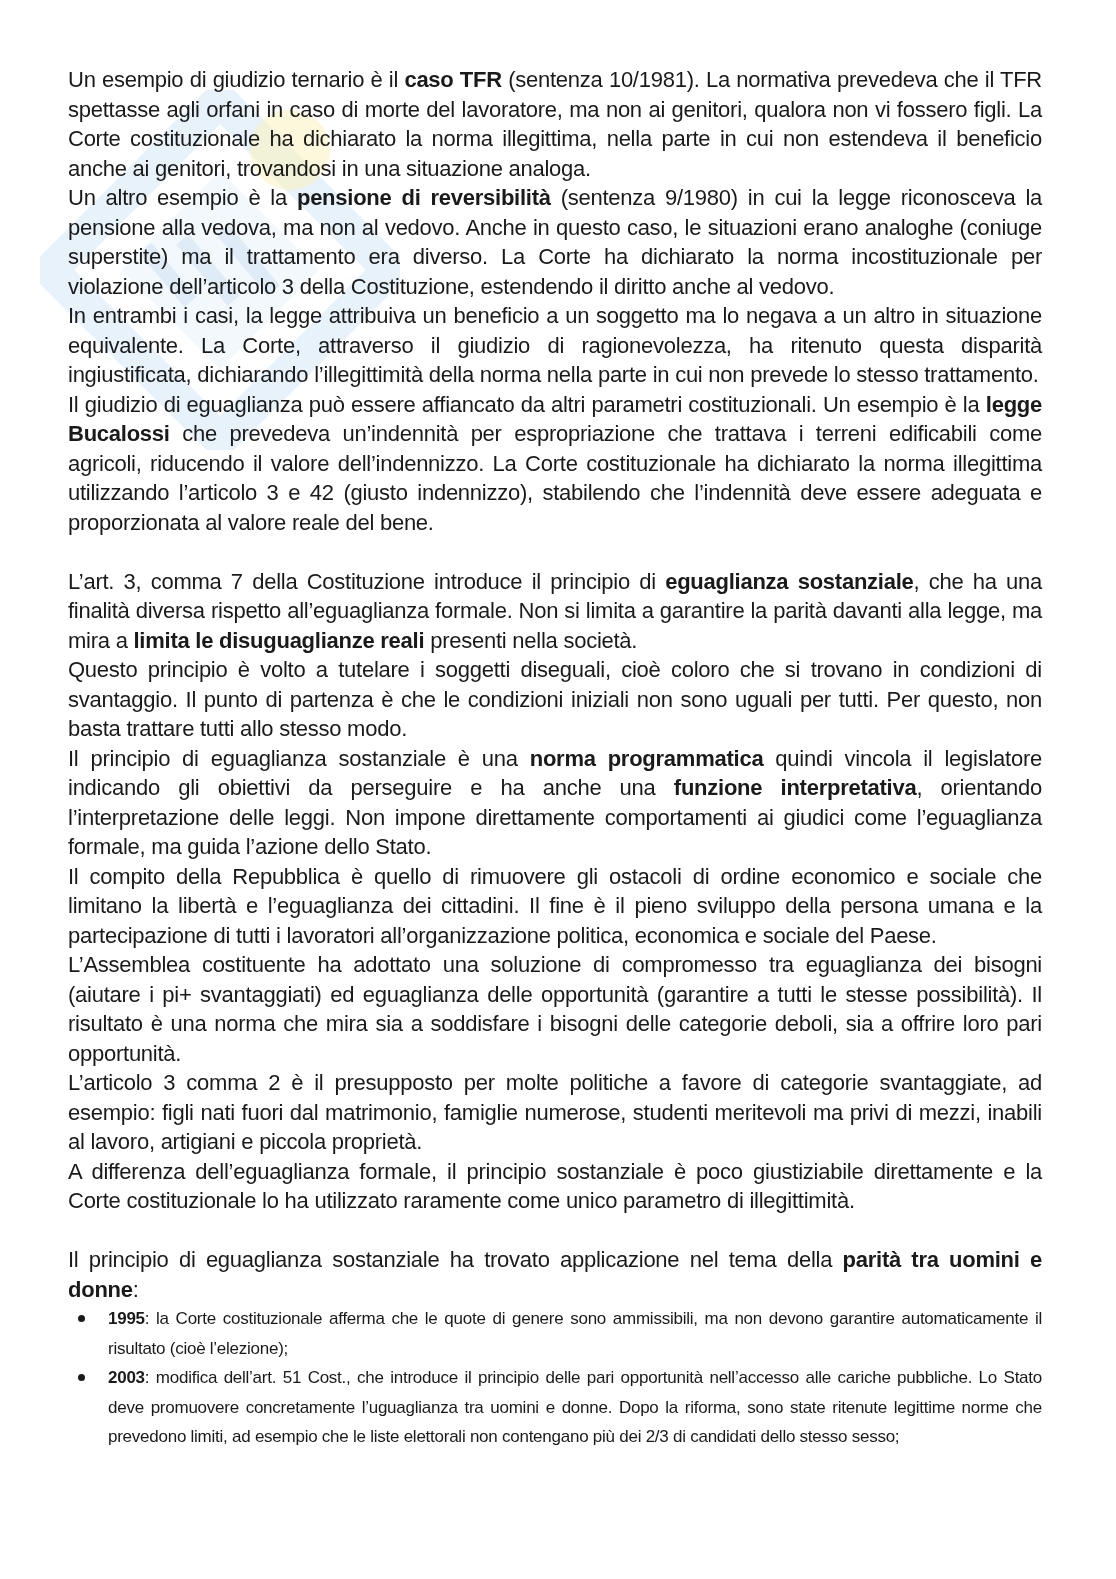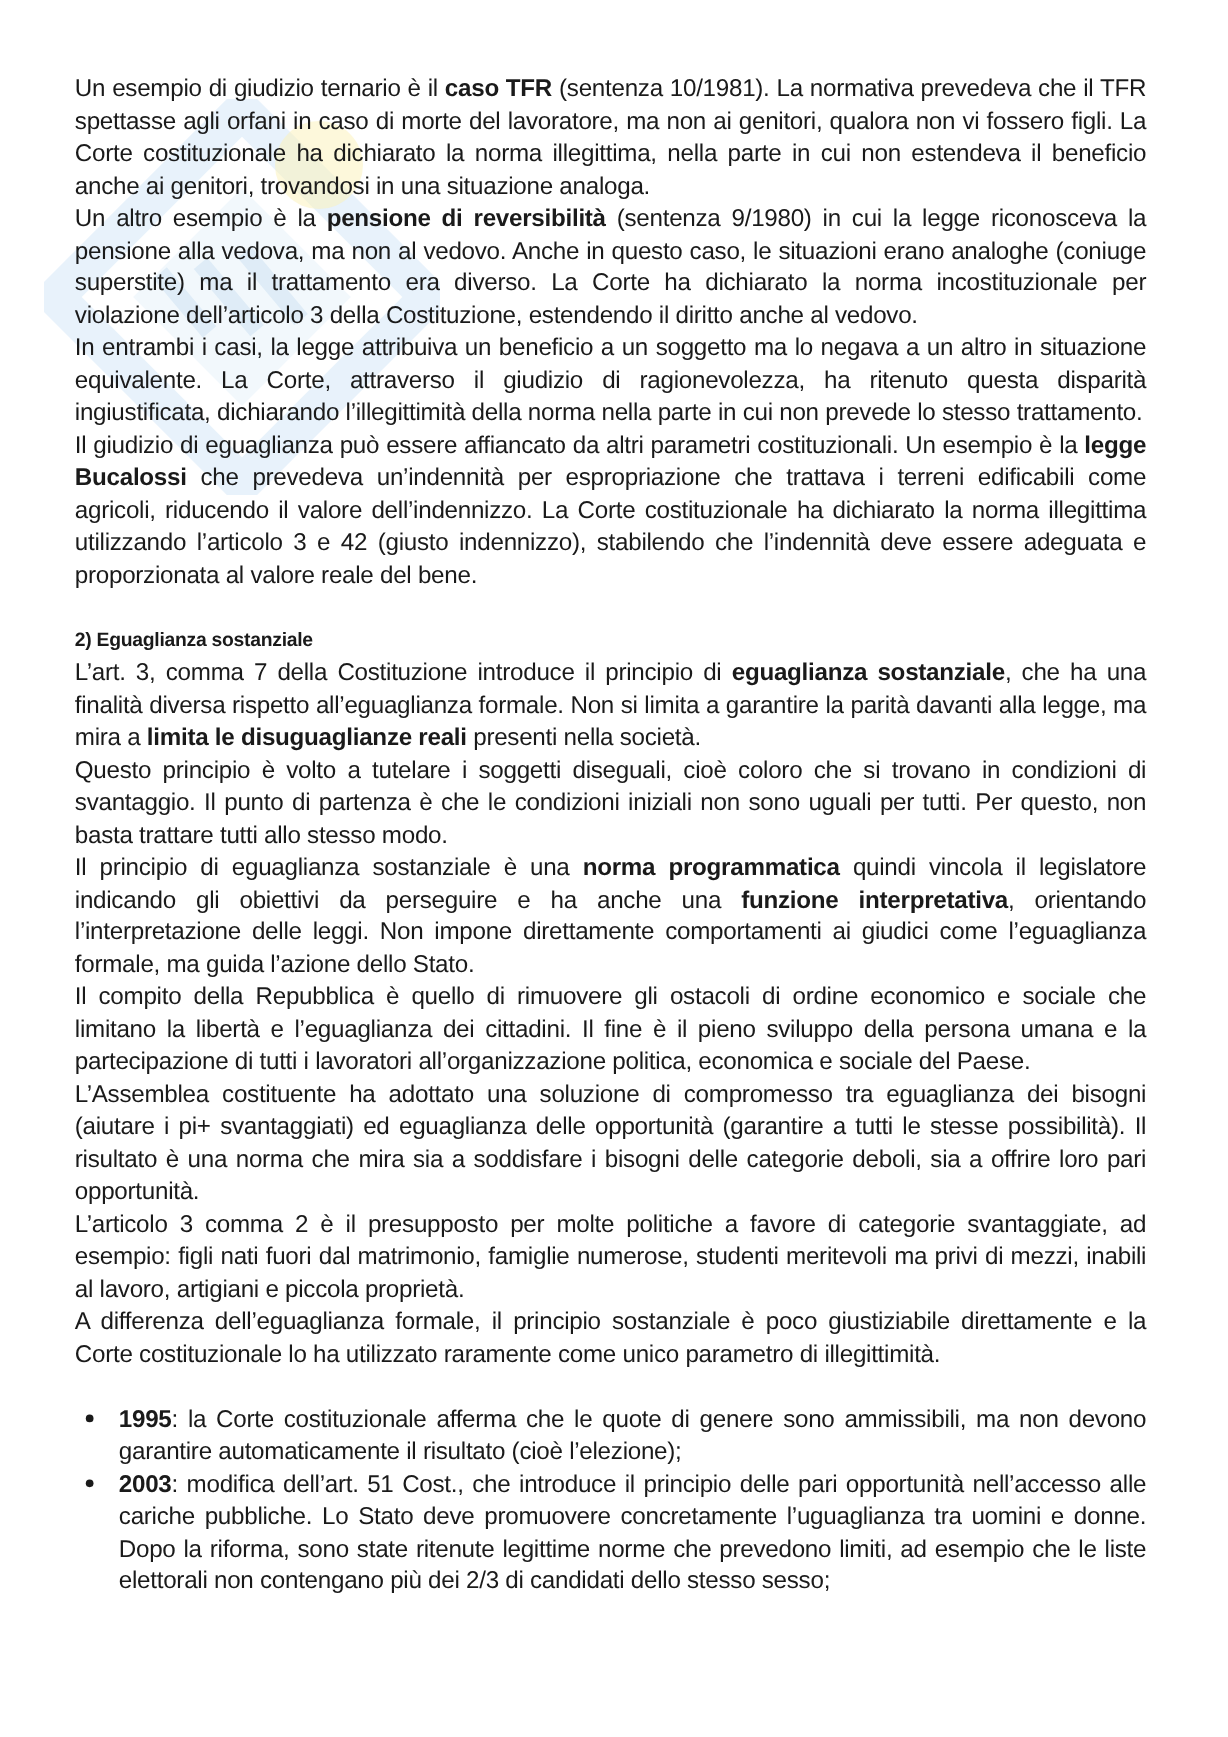--- a/index.html
+++ b/index.html
@@ -49,21 +49,21 @@
       letter-spacing: -0.25px;
     }
     ul.bullets {
       list-style: none;
       margin: 0;
       padding: 0;
     }
     ul.bullets li {
       position: relative;
       padding-left: 40px;
-      font-size: 22px;
+      font-size: 17px;
       line-height: 29.5px;
       text-align: justify;
       letter-spacing: -0.25px;
     }
     ul.bullets li .dot {
       position: absolute;
       left: 10px;
       top: 11px;
       width: 7px;
       height: 7px;
@@ -102,21 +102,20 @@
   <p class="p">
     <span>In entrambi i casi, la legge attribuiva un beneficio a un soggetto ma lo negava a un altro in situazione equivalente. La Corte, attraverso il giudizio di ragionevolezza, ha ritenuto questa disparità ingiustificata, dichiarando l’illegittimità della norma nella parte in cui non prevede lo stesso trattamento.</span>
   </p>
 
   <p class="p">
     <span>Il giudizio di eguaglianza può essere affiancato da altri parametri costituzionali. Un esempio è la </span><b>legge Bucalossi</b><span> che prevedeva un’indennità per espropriazione che trattava i terreni edificabili come agricoli, riducendo il valore dell’indennizzo. La Corte costituzionale ha dichiarato la norma illegittima utilizzando l’articolo 3 e 42 (giusto indennizzo), stabilendo che l’indennità deve essere adeguata e proporzionata al valore reale del bene.</span>
   </p>
 
   <div class="spacer"></div>
 
-  <h2 class="heading">2) Eguaglianza sostanziale</h2>
 
   <p class="p">
     <span>L’art. 3, comma 7 della Costituzione introduce il principio di </span><b>eguaglianza sostanziale</b><span>, che ha una finalità diversa rispetto all’eguaglianza formale. Non si limita a garantire la parità davanti alla legge, ma mira a </span><b>limita le disuguaglianze reali</b><span> presenti nella società.</span>
   </p>
 
   <p class="p">
     <span>Questo principio è volto a tutelare i soggetti diseguali, cioè coloro che si trovano in condizioni di svantaggio. Il punto di partenza è che le condizioni iniziali non sono uguali per tutti. Per questo, non basta trattare tutti allo stesso modo.</span>
   </p>
 
 
@@ -135,20 +134,23 @@
   <p class="p">
     <span>L’articolo 3 comma 2 è il presupposto per molte politiche a favore di categorie svantaggiate, ad esempio: figli nati fuori dal matrimonio, famiglie numerose, studenti meritevoli ma privi di mezzi, inabili al lavoro, artigiani e piccola proprietà.</span>
   </p>
 
   <p class="p">
     <span>A differenza dell’eguaglianza formale, il principio sostanziale è poco giustiziabile direttamente e la Corte costituzionale lo ha utilizzato raramente come unico parametro di illegittimità.</span>
   </p>
 
   <div class="spacer"></div>
 
+  <p class="p">
+    <span>Il principio di eguaglianza sostanziale ha trovato applicazione nel tema della </span><b>parità tra uomini e donne</b><span>:</span>
+  </p>
 
   <ul class="bullets">
     <li>
       <span class="dot"></span><b>1995</b><span>: la Corte costituzionale afferma che le quote di genere sono ammissibili, ma non devono garantire automaticamente il risultato (cioè l’elezione);</span>
     </li>
     <li>
       <span class="dot"></span><b>2003</b><span>: modifica dell’art. 51 Cost., che introduce il principio delle pari opportunità nell’accesso alle cariche pubbliche. Lo Stato deve promuovere concretamente l’uguaglianza tra uomini e donne. Dopo la riforma, sono state ritenute legittime norme che prevedono limiti, ad esempio che le liste elettorali non contengano più dei 2/3 di candidati dello stesso sesso;</span>
     </li>
   </ul>
 

